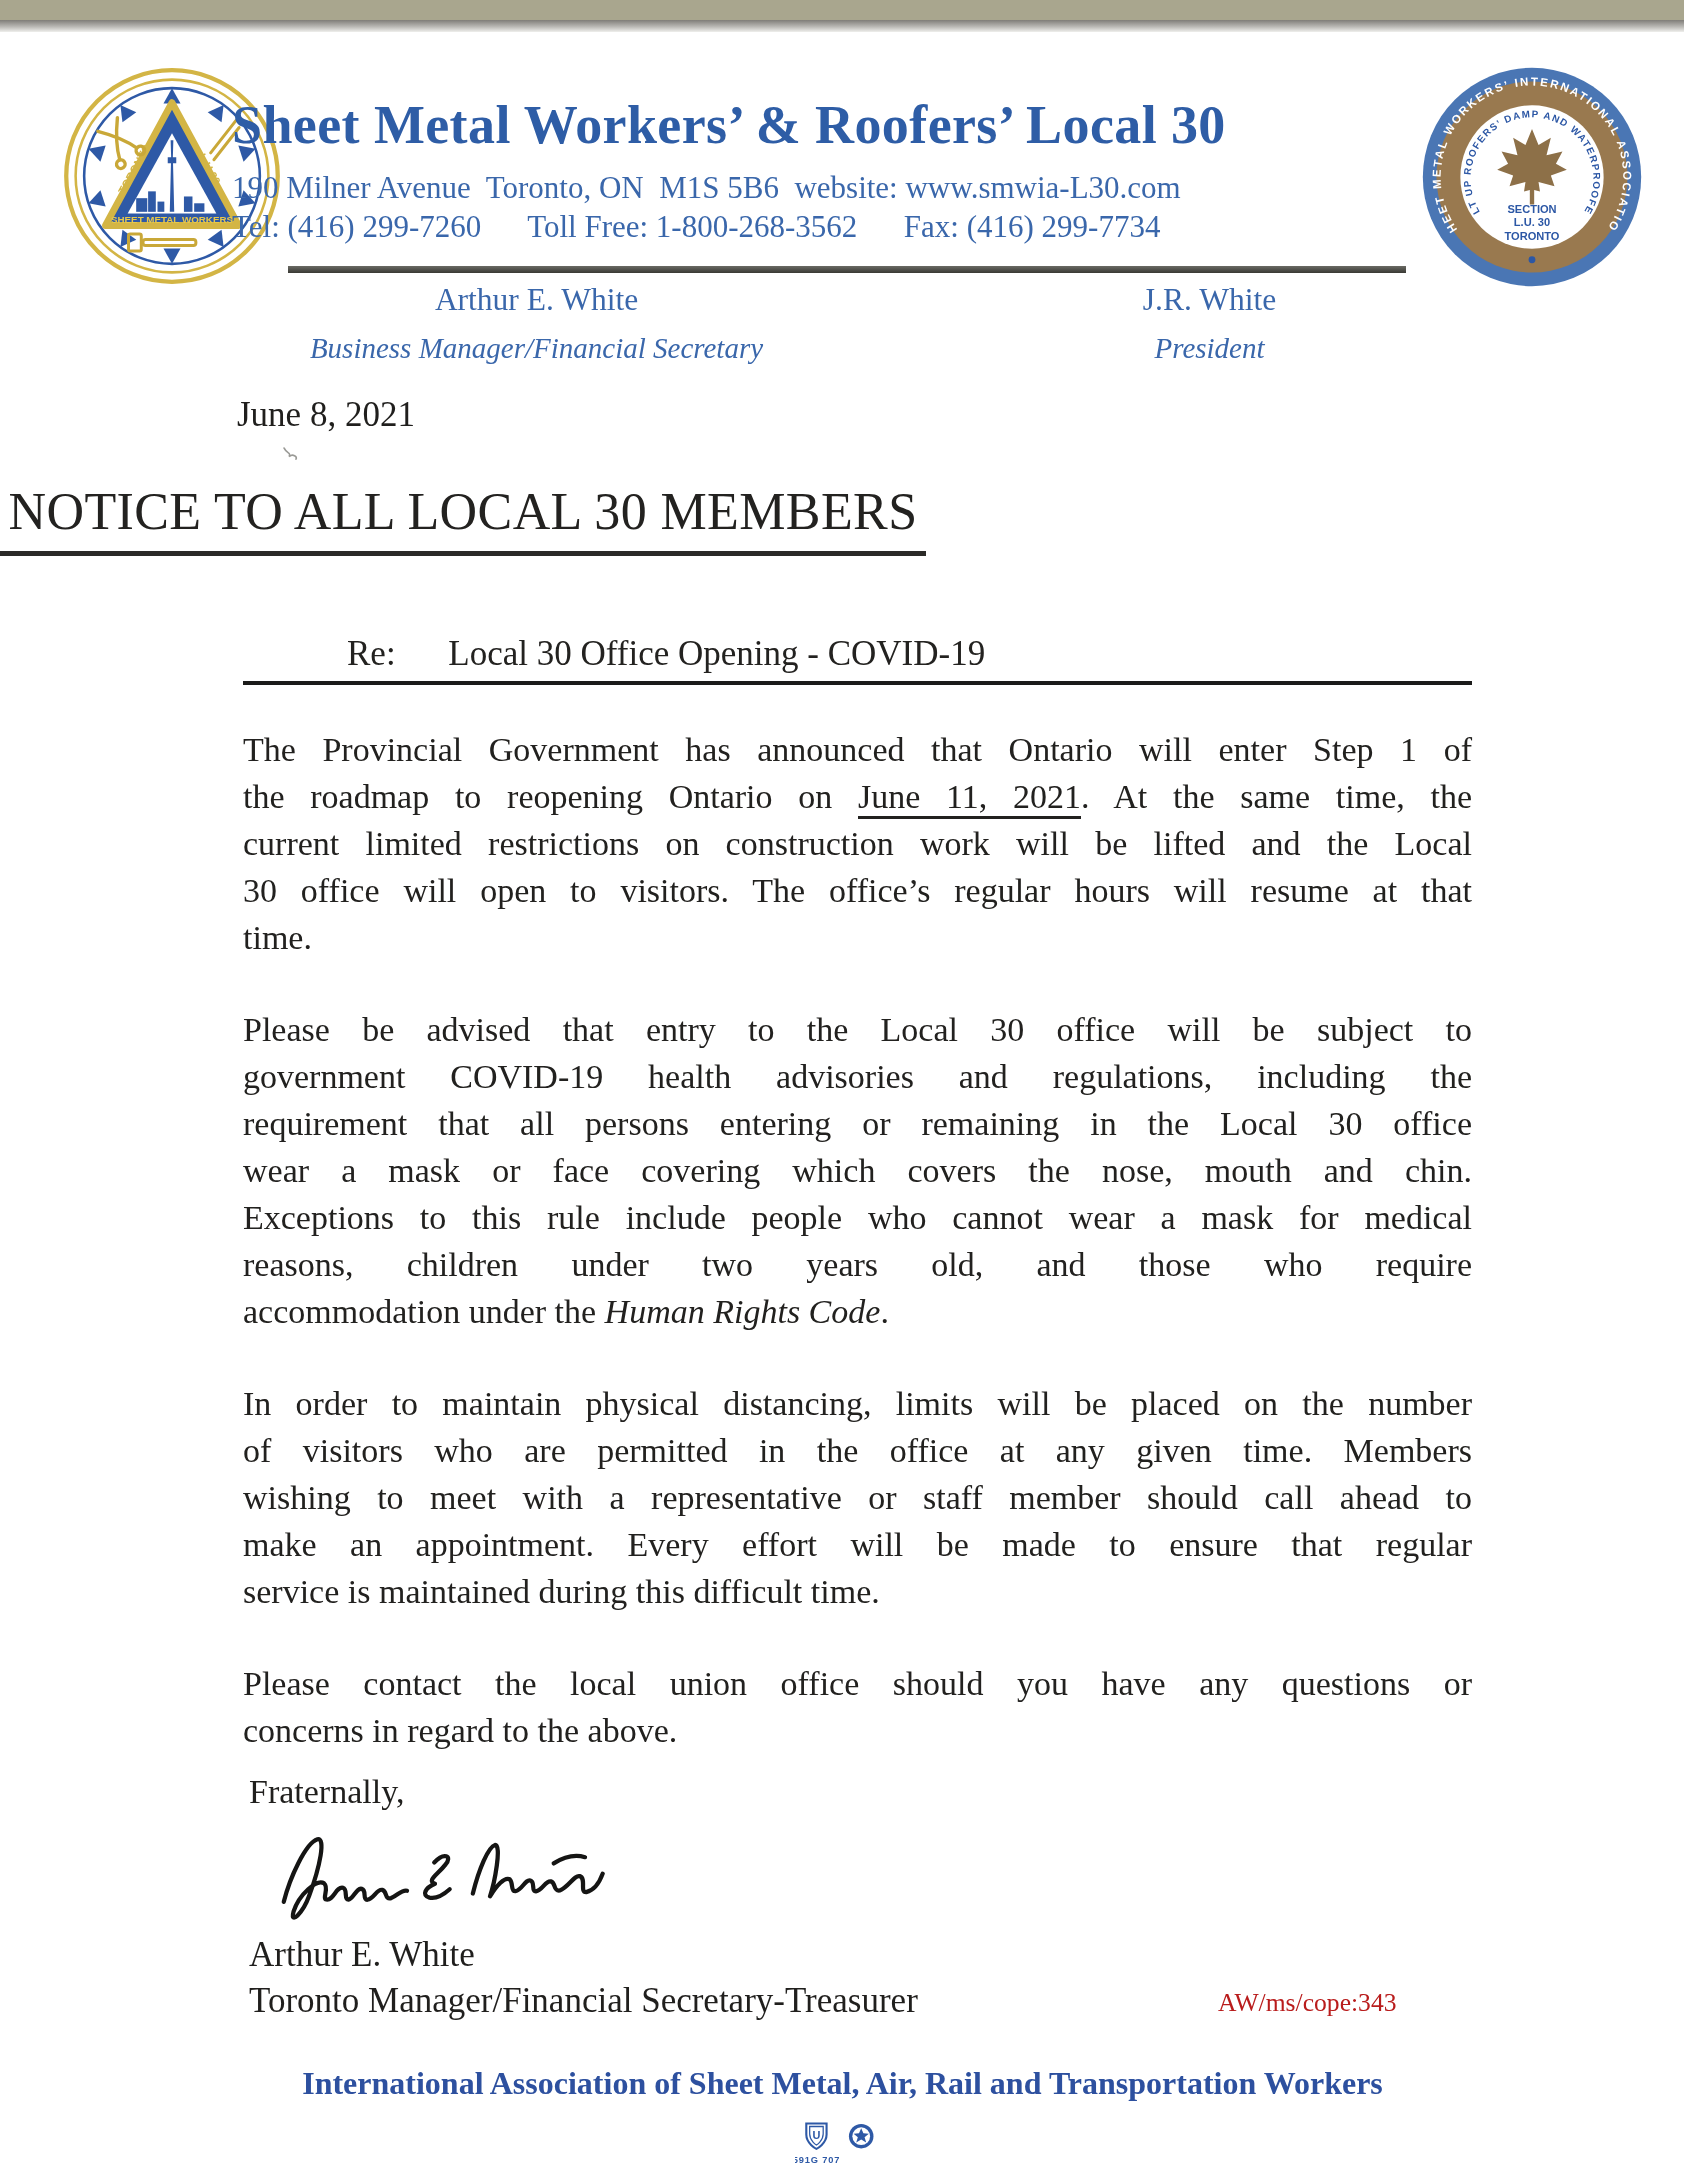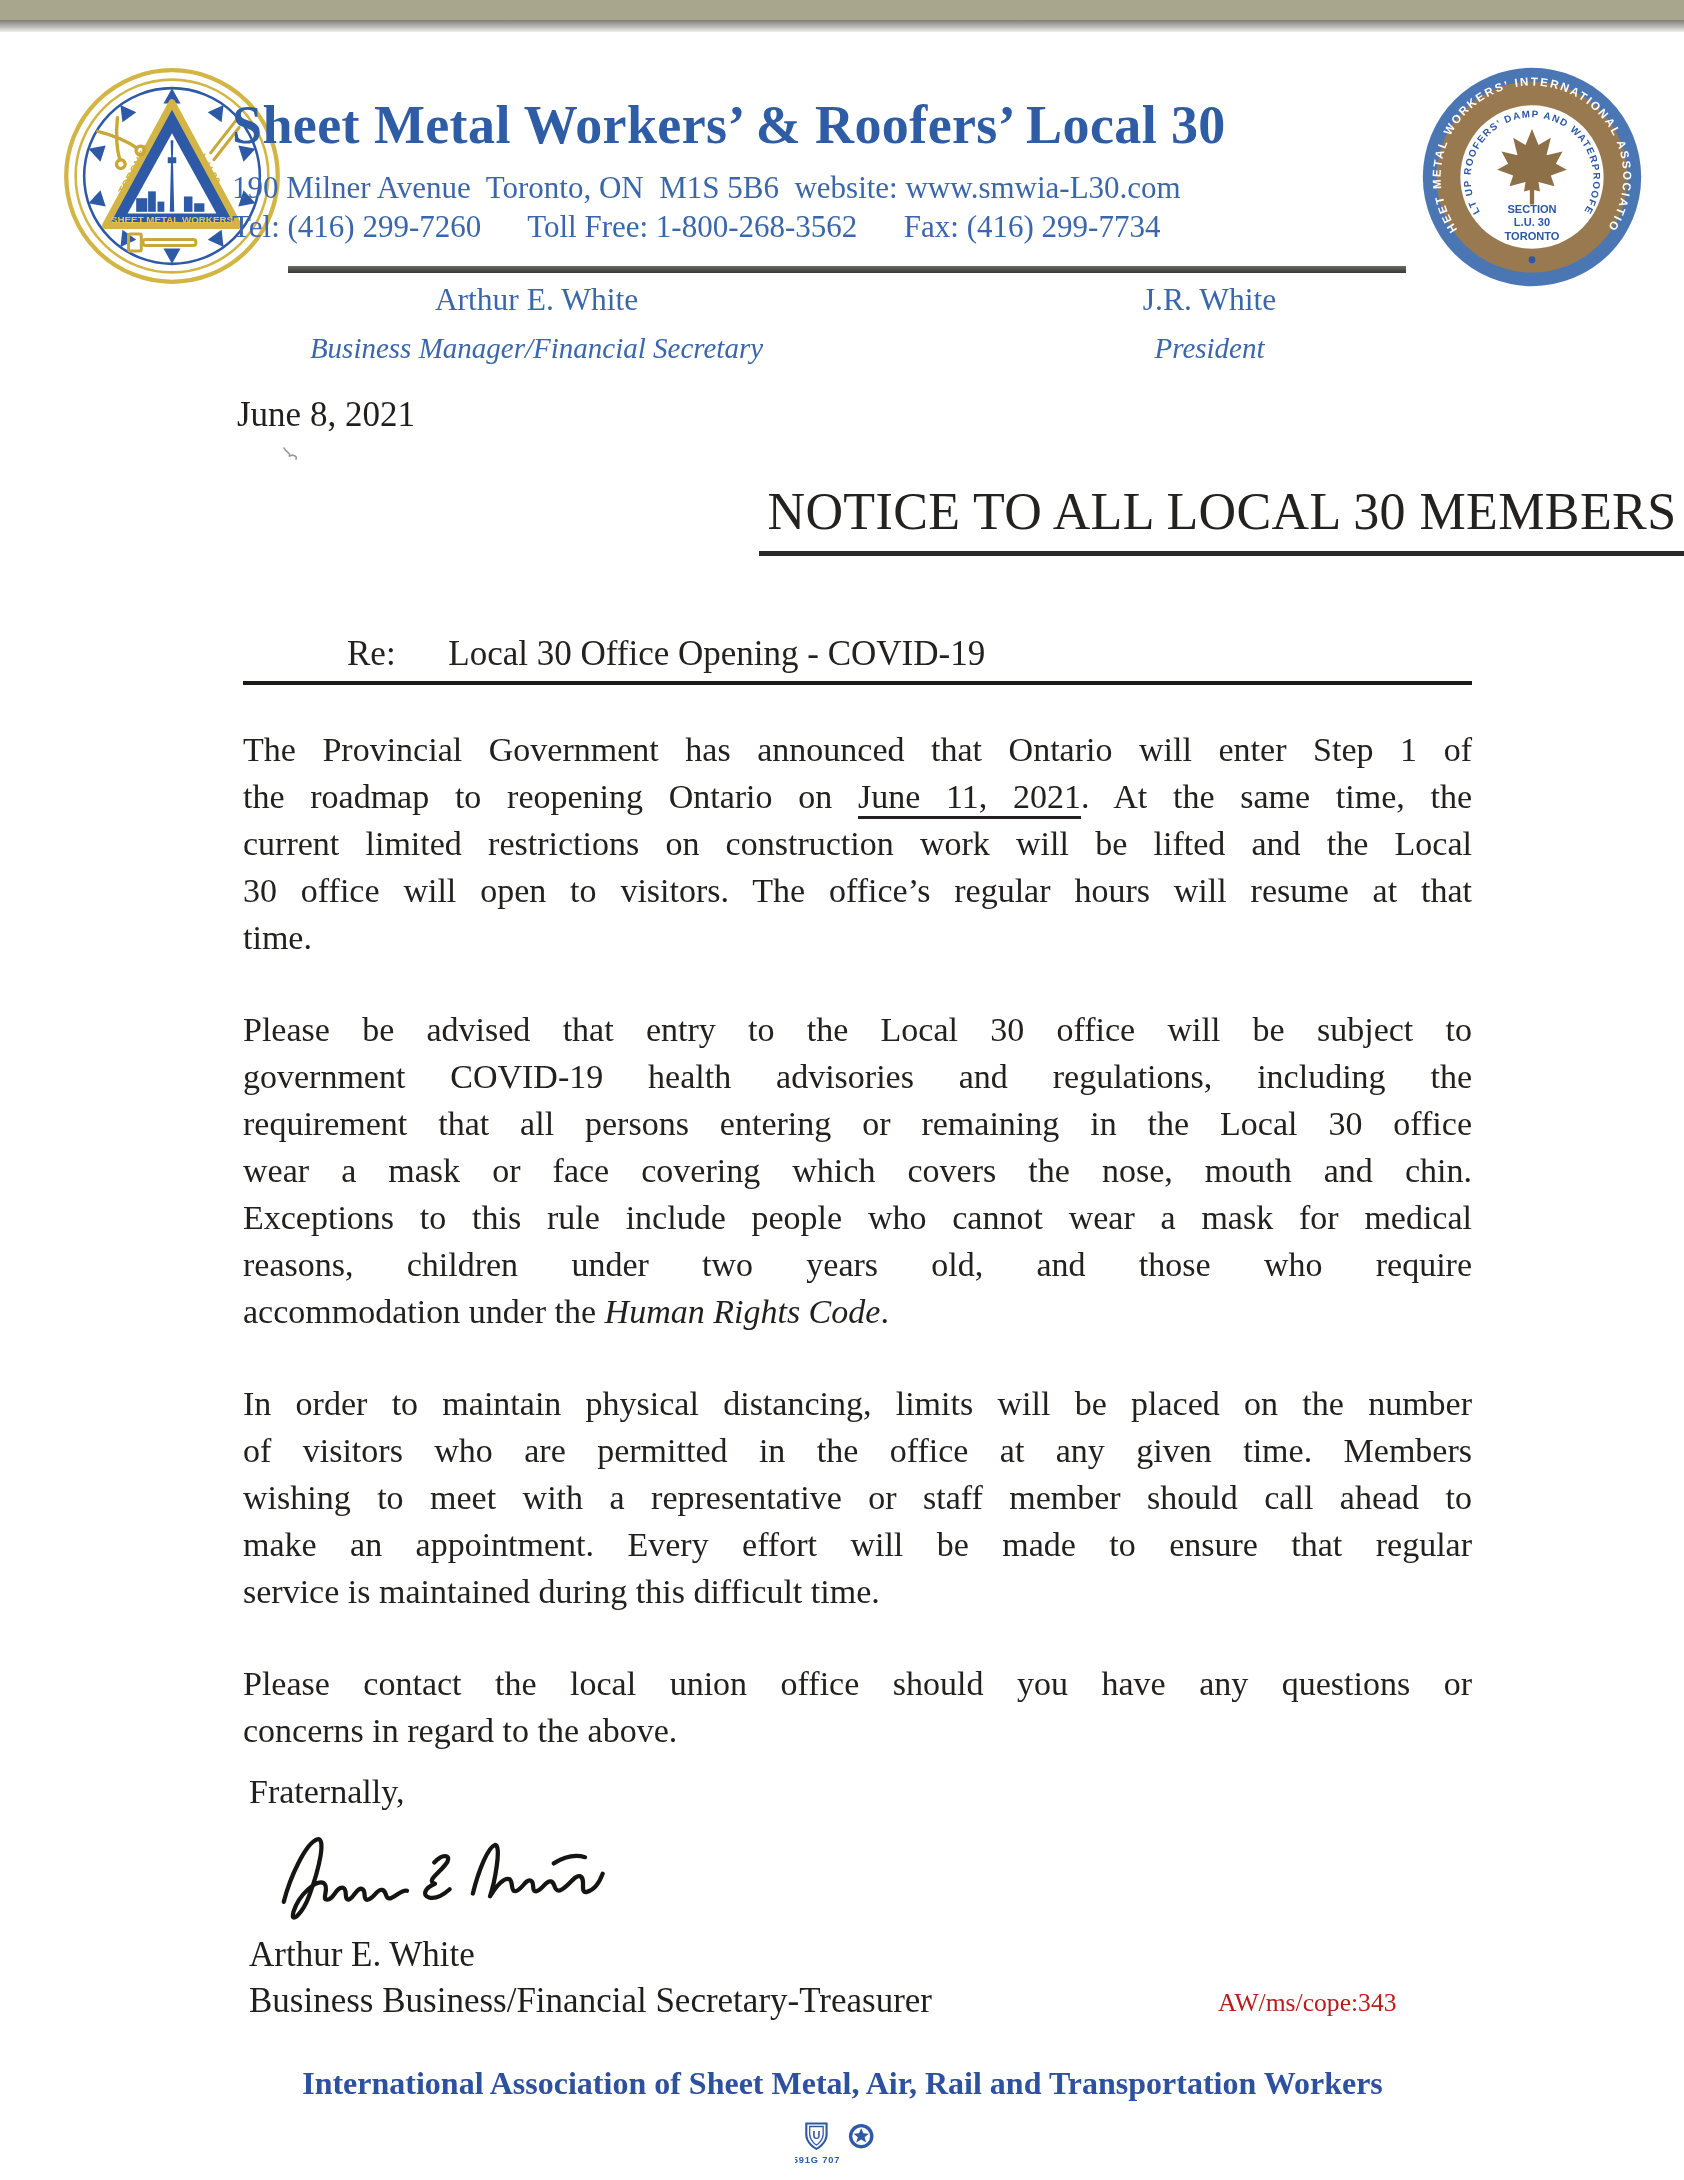--- a/index.html
+++ b/index.html
@@ -18,21 +18,21 @@
   .phone-line{margin-top:3px;font-size:31px;color:#3a67ab;white-space:pre;}
   .mast-divider{position:absolute;left:288px;top:266px;width:1118px;height:6.8px;
     background:linear-gradient(#6a6a64,#393934);}
   .official{position:absolute;top:281px;text-align:center;color:#3a67ab;}
   .official .o-name{font-size:31.5px;line-height:37px;}
   .official .o-title{font-size:29px;font-style:italic;margin-top:13px;line-height:34px;}
   .official.left{left:298px;width:477px;}
   .official.right{left:988px;width:443px;}
   .date-line{position:absolute;left:237px;top:395px;font-size:35px;}
   .squiggle{position:absolute;left:279px;top:443px;}
-  .notice-wrap{position:absolute;left:0;top:482px;width:1685px;text-align:right;}
+  .notice-wrap{position:absolute;left:0;top:482px;width:1685px;text-align:left;}
   .notice-title{display:inline-block;font-size:52px;letter-spacing:0.4px;color:#232220;
     border-bottom:5.1px solid #2b2a28;padding:0 8.5px 10.2px 8.5px;}
   .subject-row{position:absolute;left:243px;top:634px;font-size:35px;color:#232220;}
   .subject-label{margin-left:104px;}
   .subject-text{margin-left:44px;}
   .subject-rule{position:absolute;left:243px;top:681px;width:1229px;height:4.3px;background:#1b1b1a;}
   
   .letter-body{position:absolute;left:243px;top:726px;width:1229px;font-size:34px;line-height:47px;color:#22211f;}
   .paragraph{margin:0 0 45px 0;}
   .line{text-align:justify;text-align-last:justify;}
@@ -189,21 +189,21 @@
   <svg class="signature" width="341" height="128" viewBox="0 0 400 150">
     <g fill="none" stroke="#151514" stroke-width="5" stroke-linecap="round" stroke-linejoin="round">
       <path d="M14,100 C22,72 42,32 56,28 C66,26 58,60 44,94 C36,114 20,128 25,112 C32,92 54,74 62,80 C68,85 59,98 64,99 C72,101 76,84 84,86 C90,88 84,100 90,100 C96,99 100,86 106,88 C112,90 106,101 112,101 C120,100 124,88 130,90 C136,92 132,102 140,100 C148,97 153,90 159,92"></path>
       <path d="M192,60 C204,48 214,53 205,63 C195,75 182,81 192,85 C181,89 175,98 185,101 C193,103 203,97 209,92"></path>
       <path d="M236,98 C244,70 256,44 264,42 C272,42 262,86 256,102 C264,90 274,79 280,83 C284,87 280,97 286,97 C294,96 298,83 304,85 C310,87 304,98 310,98 C318,97 322,85 328,87 C334,89 330,99 338,98 C348,95 356,80 362,82 C370,85 361,101 369,101 C379,99 385,90 389,80"></path>
       <path d="M332,66 C344,59 357,56 369,60"></path>
     </g>
   </svg>
 
   <div class="signer-name">Arthur E. White</div>
-  <div class="signer-title">Business Business/Financial Secretary-Treasurer</div>
+  <div class="signer-title">Toronto Manager/Financial Secretary-Treasurer</div>
   <div class="ref-code">AW/ms/cope:343</div>
 
   <div class="footer-line">International Association of Sheet Metal, Air, Rail and Transportation Workers</div>
 
   <svg class="bugs" width="102" height="49" viewBox="0 0 120 58">
     <g>
       <path d="M13,3 H37 V16 C37,27 25,33 25,33 C25,33 13,27 13,16 Z" fill="#ffffff" stroke="#2e59a6" stroke-width="2.5"></path>
       <path d="M17,6.5 H33 V15.5 C33,23.5 25,28.5 25,28.5 C25,28.5 17,23.5 17,15.5 Z" fill="none" stroke="#2e59a6" stroke-width="1.5"></path>
       <text x="25" y="21" font-size="13" font-weight="bold" fill="#2e59a6" text-anchor="middle">U</text>
     </g>

